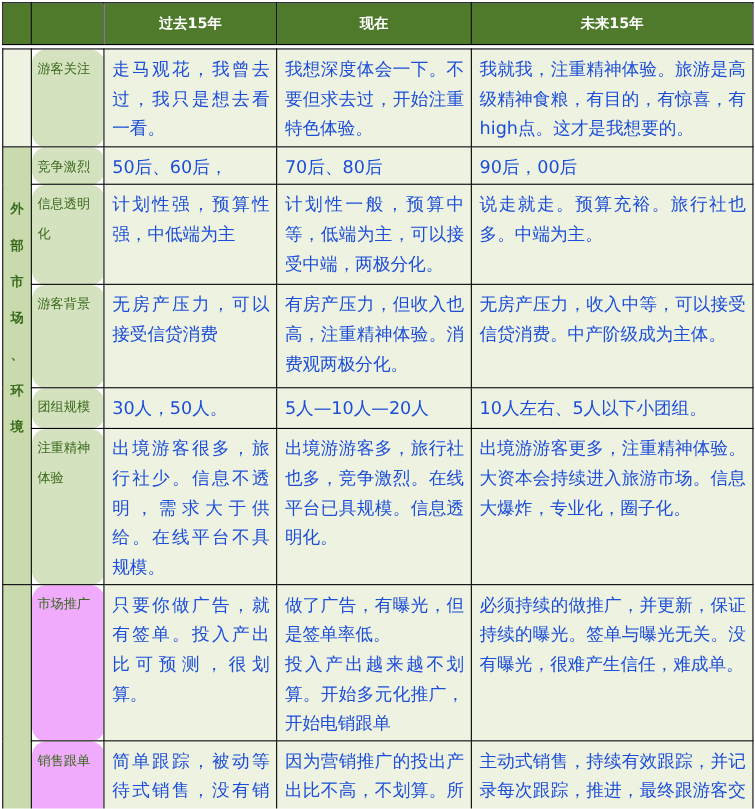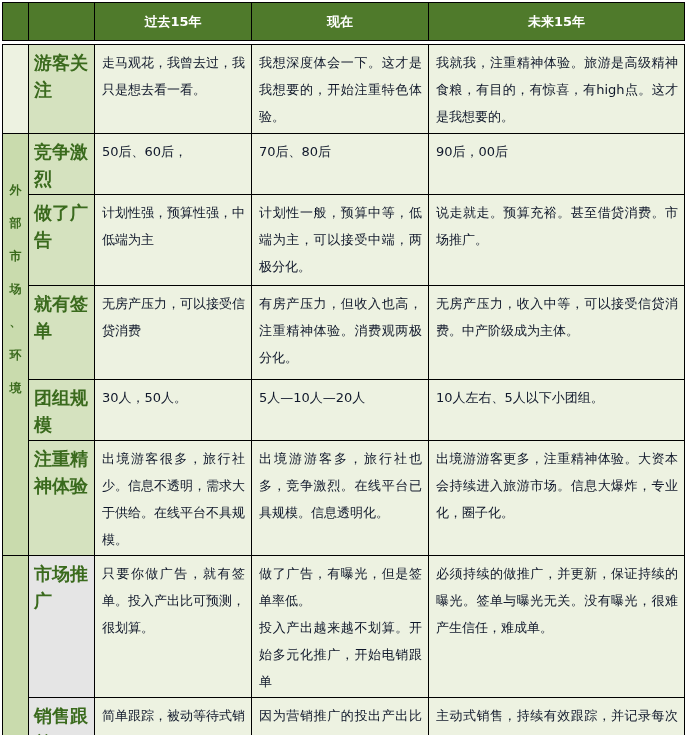--- a/index.html
+++ b/index.html
@@ -10,25 +10,25 @@
   
   .hdr td{background:#4f7a2b;color:#ffffff;font-weight:bold;font-size:13px;
     text-align:center;vertical-align:middle;height:37px;line-height:16px;}
   .body-tbl{margin-top:3px;}
   
   .side{background:#c9dbad;}
   .side-light{background:#edf2e1;}
   .vtext{color:#3a6a1d;font-weight:bold;font-size:12px;line-height:33px;
     text-align:center;white-space:pre-line;padding-top:40px;}
   
-  .lbl{background:#d5e2bf;color:#3a6a1d;font-weight:bold;font-size:18px;
-    line-height:27px;padding:4px 3px 2px 5px;}
-  .lbl-b{background:#e5e5e5;}
+  .lbl{background:#d5e2bf;color:#3a6a1d;font-weight:normal;font-size:12px;
+    line-height:27px;padding:4px 3px 2px 5px;border-radius:13px;}
+  .lbl-b{background:#f0abfc;}
   
-  .cell{background:#edf2e1;color:#0f172a;font-size:13px;line-height:27px;
+  .cell{background:#edf2e1;color:#1d4ed8;font-size:16px;line-height:27px;
     padding:4px 6px 2px 7px;text-align:justify;white-space:pre-line;
     word-break:break-all;}
 </style>
 </head>
 <body>
 
 <div class="wrap">
 
   <table class="hdr-tbl">
     <colgroup>
@@ -56,49 +56,49 @@
         <col style="width:157px">
         <col style="width:177px">
         <col style="width:256px">
       </colgroup>
 
     <tbody>
         <tr style="height:89px">
       <td class="side-light"></td>
       <td class="lbl">游客关注</td>
       <td class="cell">走马观花，我曾去过，我只是想去看一看。</td>
-      <td class="cell">我想深度体会一下。这才是我想要的，开始注重特色体验。</td>
+      <td class="cell">我想深度体会一下。不要但求去过，开始注重特色体验。</td>
       <td class="cell">我就我，注重精神体验。旅游是高级精神食粮，有目的，有惊喜，有high点。这才是我想要的。</td>
     </tr>
 
     <tr style="height:30px">
       <td class="side" rowspan="5">
         <div class="vtext">外
 部
 市
 场
 、
 环
 境</div>
       </td>
       <td class="lbl">竞争激烈</td>
       <td class="cell">50后、60后，</td>
       <td class="cell">70后、80后</td>
       <td class="cell">90后，00后</td>
     </tr>
 
     <tr style="height:91px">
-      <td class="lbl">做了广告</td>
+      <td class="lbl">信息透明化</td>
       <td class="cell">计划性强，预算性强，中低端为主</td>
       <td class="cell">计划性一般，预算中等，低端为主，可以接受中端，两极分化。</td>
-      <td class="cell">说走就走。预算充裕。甚至借贷消费。市场推广。</td>
+      <td class="cell">说走就走。预算充裕。旅行社也多。中端为主。</td>
     </tr>
 
     <tr style="height:94px">
-      <td class="lbl">就有签单</td>
+      <td class="lbl">游客背景</td>
       <td class="cell">无房产压力，可以接受信贷消费</td>
       <td class="cell">有房产压力，但收入也高，注重精神体验。消费观两极分化。</td>
       <td class="cell">无房产压力，收入中等，可以接受信贷消费。中产阶级成为主体。</td>
     </tr>
 
     <tr style="height:37px">
       <td class="lbl">团组规模</td>
       <td class="cell">30人，50人。</td>
       <td class="cell">5人—10人—20人</td>
       <td class="cell">10人左右、5人以下小团组。</td>

